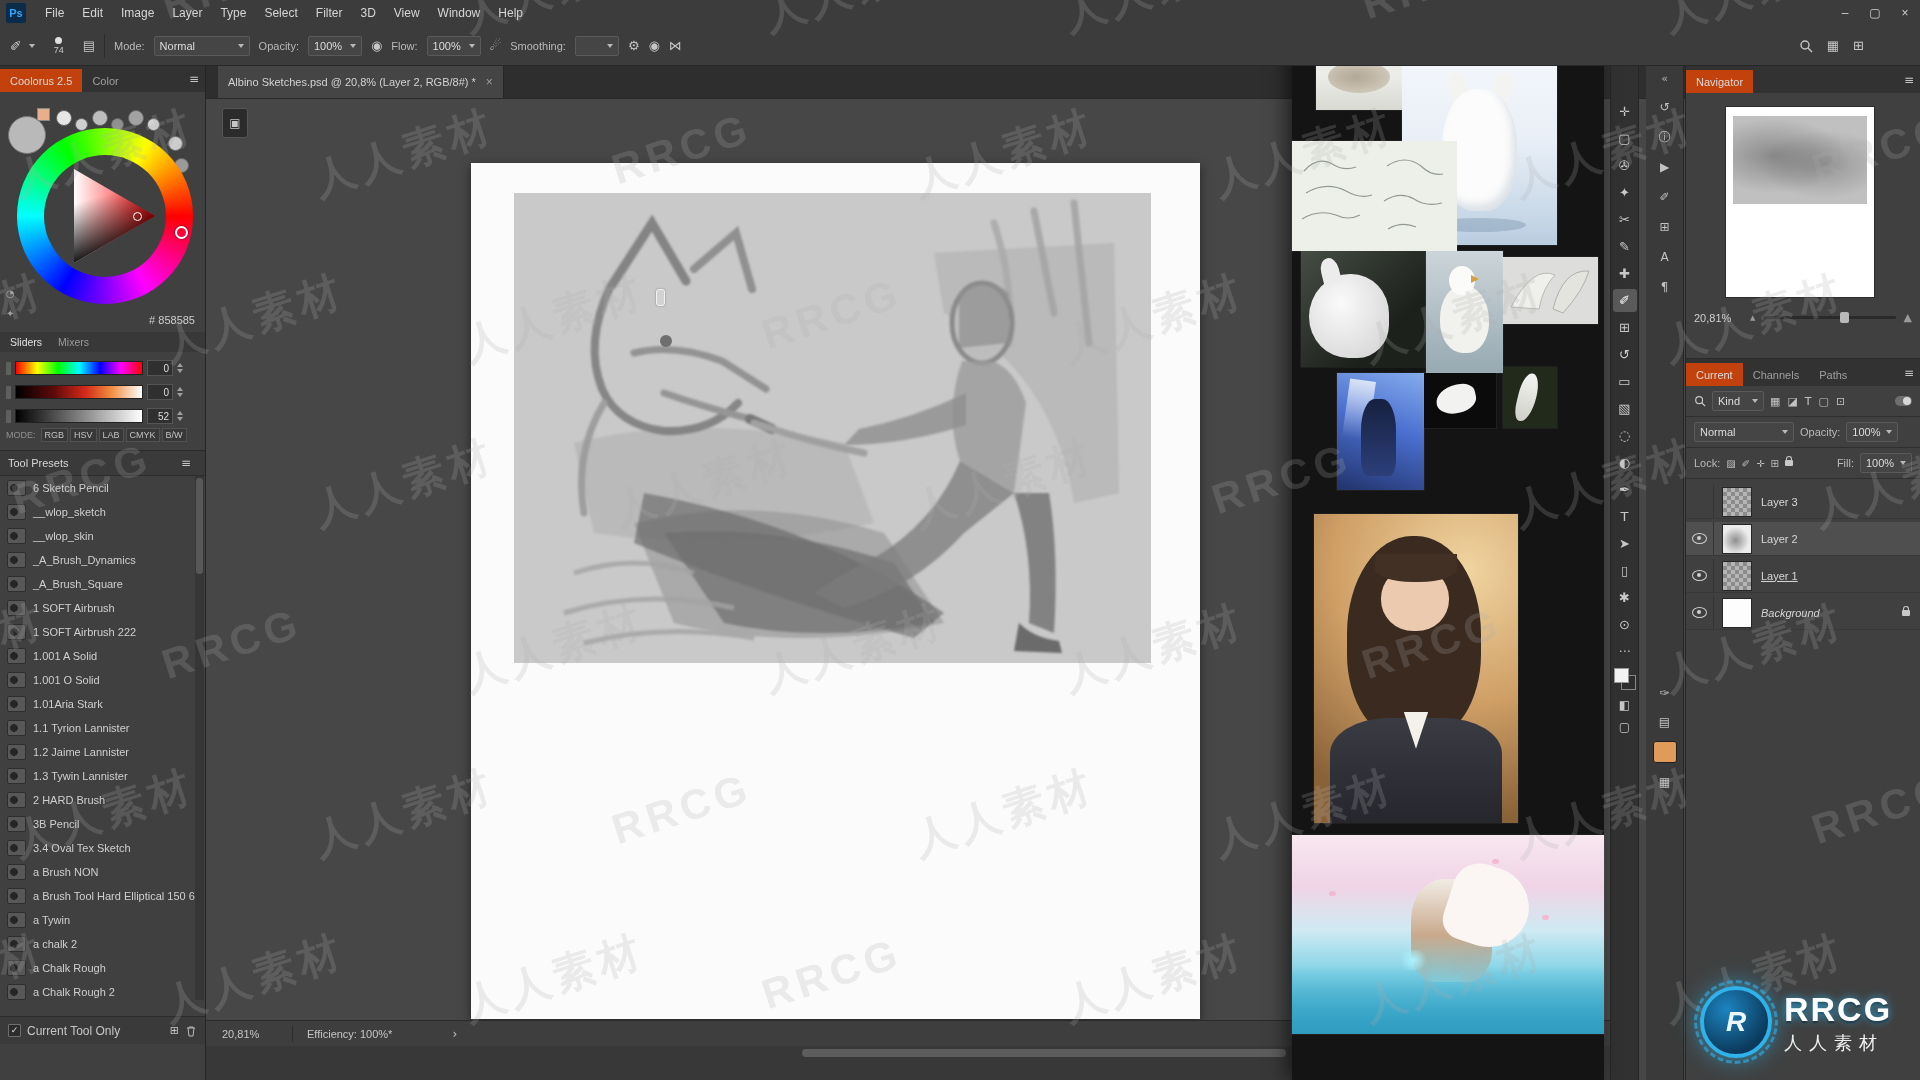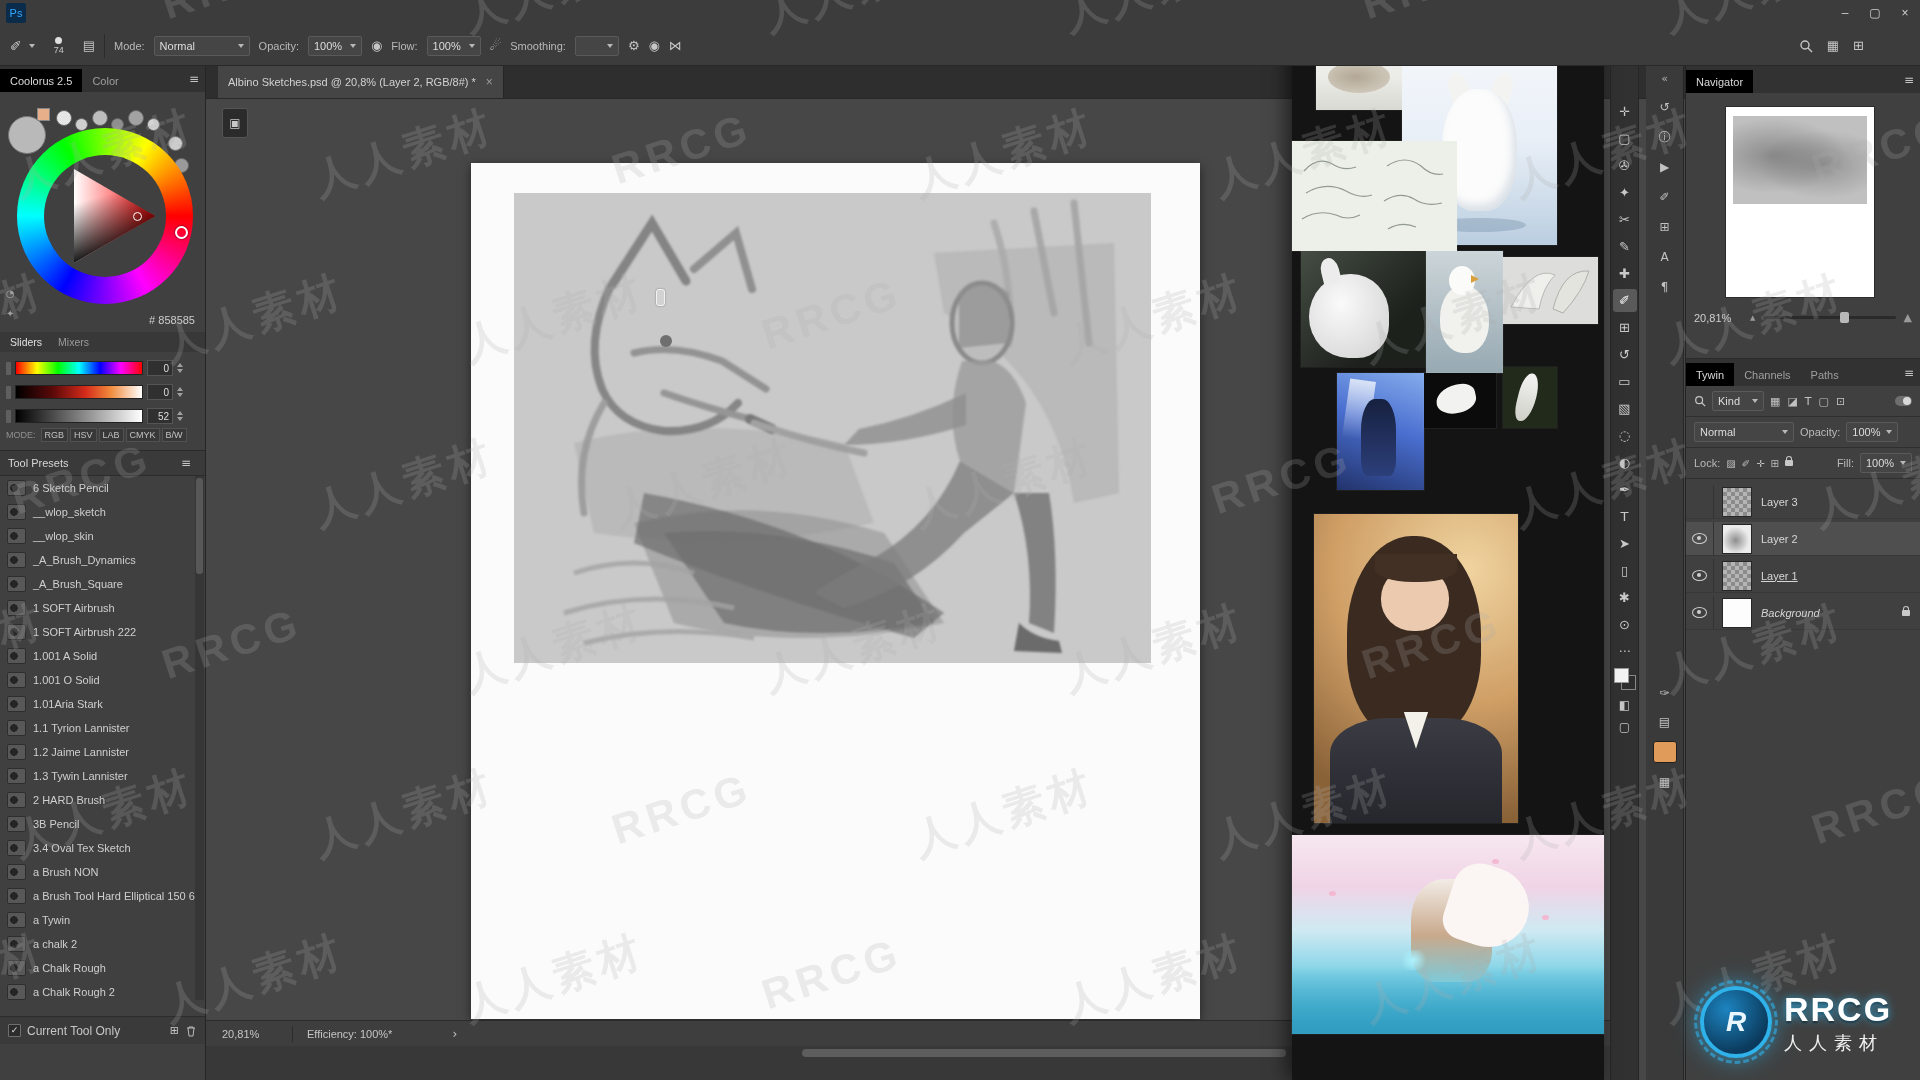--- a/index.html
+++ b/index.html
@@ -3,21 +3,21 @@
 <meta charset="utf-8">
 <style>
   html,body{margin:0;padding:0;background:#1a1a1a}
   .app{position:relative;width:1920px;height:1080px;background:#474747;overflow:hidden;
        font-family:"Liberation Sans",sans-serif;color:#d4d4d4;font-size:12px}
   .abs{position:absolute}
   .icon{font-family:"DejaVu Sans",sans-serif;color:#c6c6c6}
 
   
   .menu-bar{left:0;top:0;width:1920px;height:26px;background:#3c3c3c;display:flex;align-items:center;border-bottom:1px solid #2a2a2a;z-index:40}
-  .ps-logo{margin-left:6px;width:20px;height:20px;background:#0a2c4a;color:#31a8ff;font-weight:normal;font-size:11px;display:flex;align-items:center;justify-content:center;border-radius:2px}
+  .ps-logo{margin-left:6px;width:20px;height:20px;background:#0a2c4a;color:#31a8ff;font-weight:bold;font-size:11px;display:flex;align-items:center;justify-content:center;border-radius:2px}
   .menu-items{display:flex;margin-left:10px}
   .menu-item{padding:0 9px;line-height:26px;color:#d6d6d6;cursor:default}
   .win-controls{margin-left:auto;display:flex}
   .win-btn{width:30px;text-align:center;color:#cfcfcf;line-height:26px;font-size:12px}
 
   
   .options-bar{left:0;top:26px;width:1920px;height:40px;background:#3c3c3c;border-bottom:1px solid #282828;display:flex;align-items:center;gap:9px;padding:0 10px;box-sizing:border-box;z-index:40}
   .opt-label{font-size:11px;color:#b9b9b9;white-space:nowrap}
   .select{height:20px;background:#454545;border:1px solid #5a5a5a;border-radius:2px;display:flex;align-items:center;justify-content:space-between;padding:0 5px;font-size:11px;color:#dcdcdc;box-sizing:border-box}
   .w96{width:96px}.w54{width:54px}.w44{width:44px}.w64{width:52px}.w100{width:100px}.w52{width:52px}
@@ -27,21 +27,21 @@
   .tool-chip{font-size:14px;display:flex;align-items:center;gap:3px}
   .brush-prev{display:flex;flex-direction:column;align-items:center;width:30px;line-height:1}
   .brush-dot{width:7px;height:7px;border-radius:50%;background:#e0e0e0;margin-bottom:2px}
   .brush-size{font-size:9px;color:#c9c9c9}
   .opt-right{margin-left:auto;display:flex;align-items:center;gap:14px;margin-right:46px}
 
   
   .left-dock{left:0;top:66px;width:206px;height:1014px;background:#404040;border-right:1px solid #252525;box-sizing:border-box;z-index:20}
   .panel-tabs{height:26px;background:#323232;display:flex;align-items:flex-end}
   .ptab{font-size:11px;color:#9f9f9f;padding:6px 10px 5px;white-space:nowrap}
-  .ptab.active{background:#000000;color:#dadada}
+  .ptab.active{background:#c2410c;color:#dadada}
   .pmenu{margin-left:auto;margin-right:6px;font-size:12px;align-self:center}
   .coolorus-body{position:relative;height:358px;border-bottom:1px solid #2a2a2a}
   .cur-swatch{position:absolute;left:8px;top:24px;width:36px;height:36px;border-radius:50%;background:#b9b9b9;border:1px solid #777}
   .cur-badge{position:absolute;left:37px;top:16px;width:11px;height:11px;background:#e8b08a;border:1px solid #888}
   .dots{position:absolute;inset:0;pointer-events:none}
   .dot{position:absolute;border-radius:50%;border:1px solid #666;background:#d8d8d8}
   .d1{left:56px;top:18px;width:14px;height:14px;background:#e6e6e6}
   .d2{left:75px;top:26px;width:11px;height:11px;background:#cfcfcf}
   .d3{left:92px;top:18px;width:14px;height:14px;background:#bdbdbd}
   .d4{left:111px;top:26px;width:11px;height:11px;background:#8f8f8f}
@@ -213,20 +213,33 @@
   .badge-title{font-size:34px;font-weight:bold;color:#fff;letter-spacing:2px;text-shadow:0 0 8px rgba(47,177,234,.9),0 2px 2px rgba(0,0,0,.6)}
   .badge-sub{font-size:18px;color:#f0f0f0;letter-spacing:7px;margin-top:2px}
 </style>
 </head>
 <body>
 
 <div class="app">
 
   <div class="menu-bar abs">
     <span class="ps-logo">Ps</span>
+    <div class="menu-items">
+        <span class="menu-item">File</span>
+        <span class="menu-item">Edit</span>
+        <span class="menu-item">Image</span>
+        <span class="menu-item">Layer</span>
+        <span class="menu-item">Type</span>
+        <span class="menu-item">Select</span>
+        <span class="menu-item">Filter</span>
+        <span class="menu-item">3D</span>
+        <span class="menu-item">View</span>
+        <span class="menu-item">Window</span>
+        <span class="menu-item">Help</span>
+      </div>
     <div class="win-controls">
       <span class="win-btn">–</span>
       <span class="win-btn">▢</span>
       <span class="win-btn">×</span>
     </div>
   </div>
 
   <div class="options-bar abs">
     <span class="icon tool-chip">
         <span class="icon">✐</span>
@@ -599,21 +612,21 @@
       <div class="nav-zoom-row">
         <span class="nav-zoom">20,81%</span>
         <span class="mt sm-mt">▲</span>
         <div class="nav-slider">
             <span class="nav-slider-thumb"></span>
           </div>
         <span class="mt lg-mt">▲</span>
       </div>
     </div>
     <div class="layers-tabs">
-      <span class="ptab active">Tywin</span>
+      <span class="ptab active">Current</span>
       <span class="ptab">Channels</span>
       <span class="ptab">Paths</span>
       <span class="icon pmenu">≡</span>
     </div>
     <div class="filter-row">
       <svg width="12" height="12" viewBox="0 0 14 14">
           <circle cx="6" cy="6" r="4" fill="none" stroke="#c6c6c6" stroke-width="1.4"></circle>
           <line x1="9" y1="9" x2="13" y2="13" stroke="#c6c6c6" stroke-width="1.4"></line>
         </svg>
       <div class="select w64">

